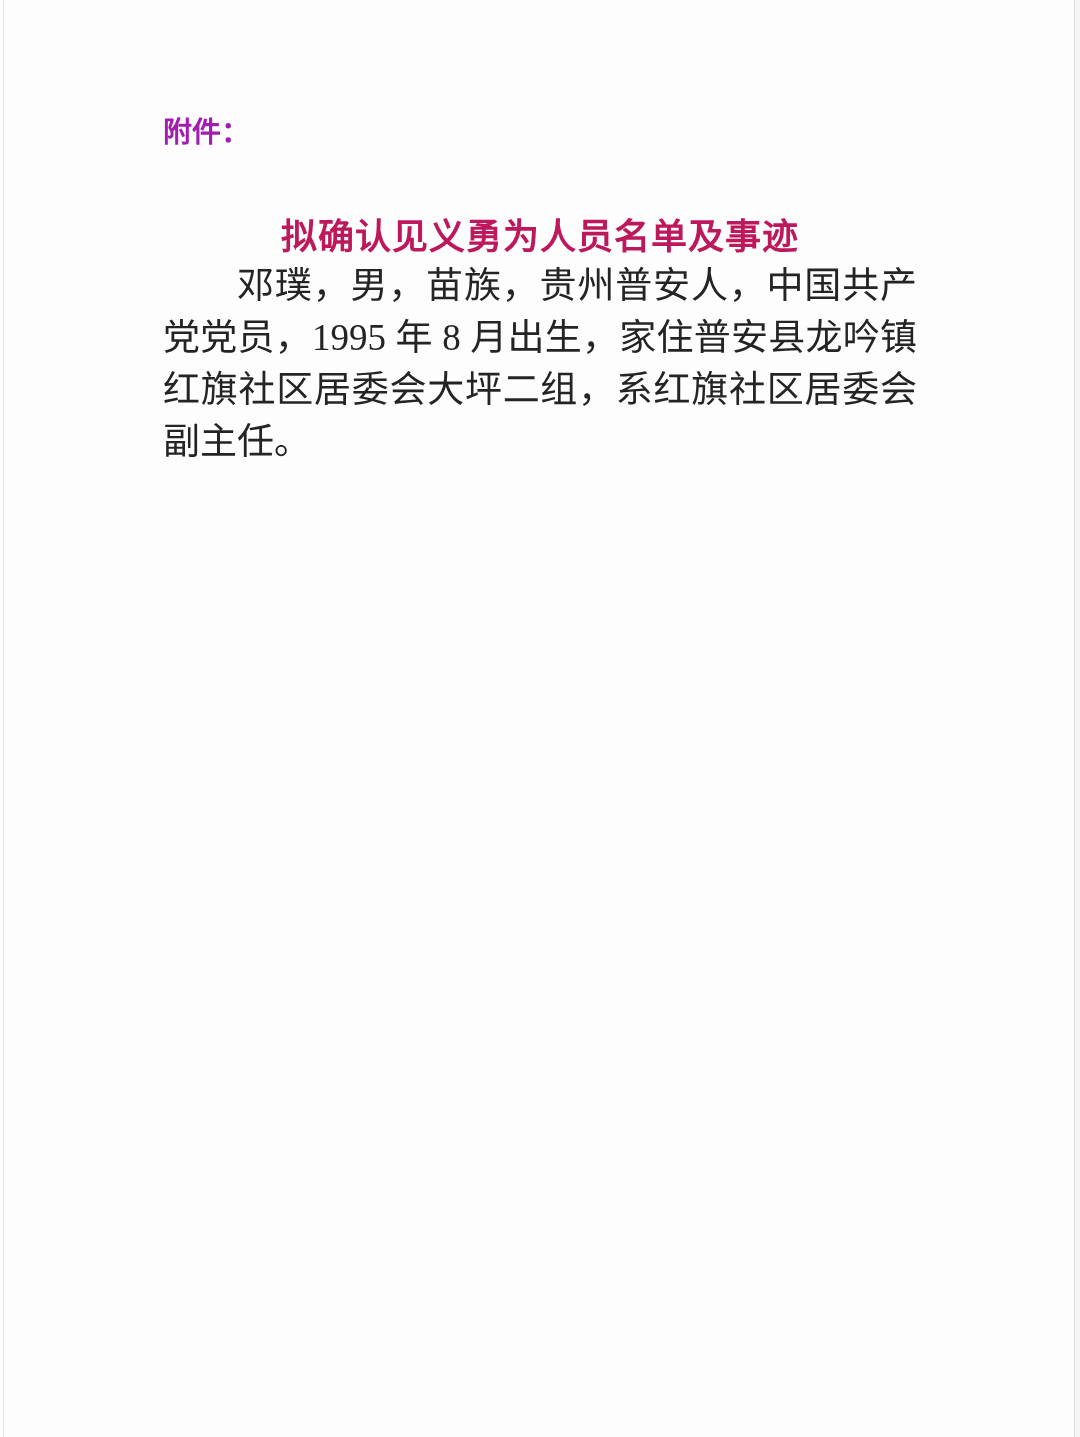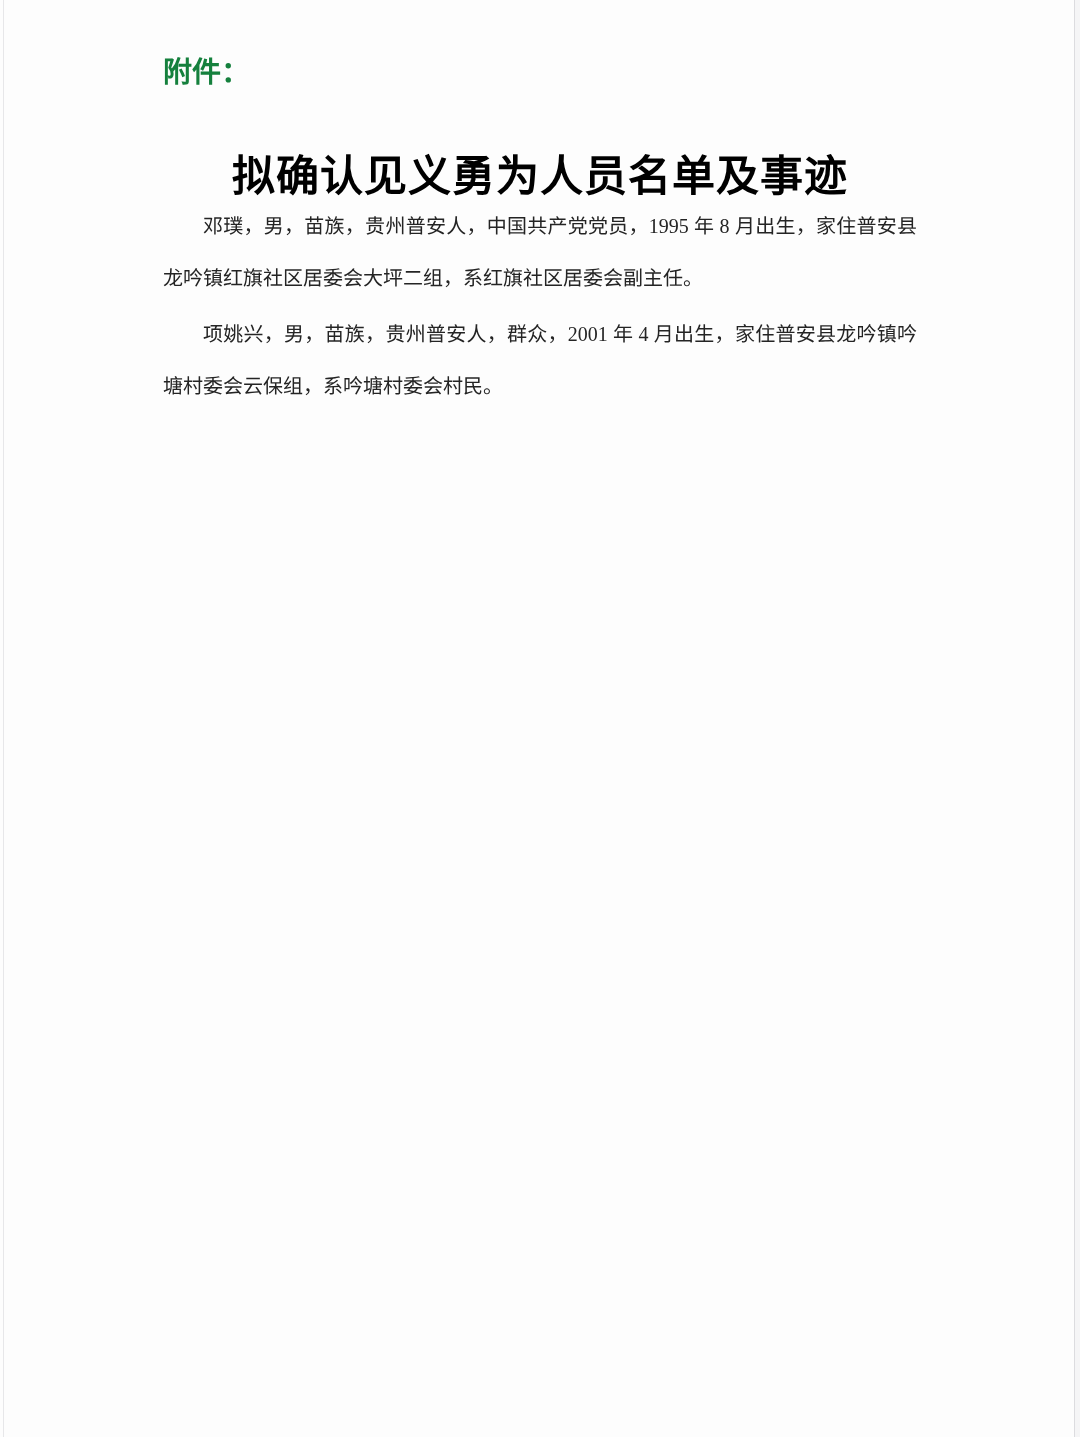--- a/index.html
+++ b/index.html
@@ -31,40 +31,40 @@
     background: #f5f5f6;
   }
   .content {
     position: absolute;
     left: 163px;
     top: 0;
     width: 754px;
   }
   .attachment {
     margin: 0;
-    padding-top: 56px;
+    padding-top: 116px;
     font-family: "Liberation Sans", sans-serif;
     font-size: 29px;
     line-height: 32px;
     font-weight: 600;
-    color: #15803d;
+    color: #a21caf;
   }
   .doc-title {
     margin: 66px 0 0 0;
     text-align: center;
-    font-size: 43px;
+    font-size: 36px;
     line-height: 46px;
     font-weight: bold;
     letter-spacing: 1px;
-    color: #000000;
+    color: #be185d;
     font-family: "Liberation Serif", serif;
   }
   .para {
     margin: 0 0 4px 0;
-    font-size: 20px;
+    font-size: 37px;
     line-height: 52px;
     color: #242424;
     text-align: justify;
     text-justify: inter-ideograph;
     text-indent: 2em;
   }
   .para:first-of-type {
     margin-top: 60px;
   }
 </style>
@@ -76,17 +76,16 @@
   <div class="edge-strip"></div>
   <div class="edge edge-right"></div>
 
   <div class="content">
     <p class="attachment">附件：</p>
 
     <h1 class="doc-title">拟确认见义勇为人员名单及事迹</h1>
 
     <p class="para">邓璞，男，苗族，贵州普安人，中国共产党党员，1995 年 8 月出生，家住普安县龙吟镇红旗社区居委会大坪二组，系红旗社区居委会副主任。</p>
 
-    <p class="para">项姚兴，男，苗族，贵州普安人，群众，2001 年 4 月出生，家住普安县龙吟镇吟塘村委会云保组，系吟塘村委会村民。</p>
 
 
   </div>
 </div>
 
 </body></html>

